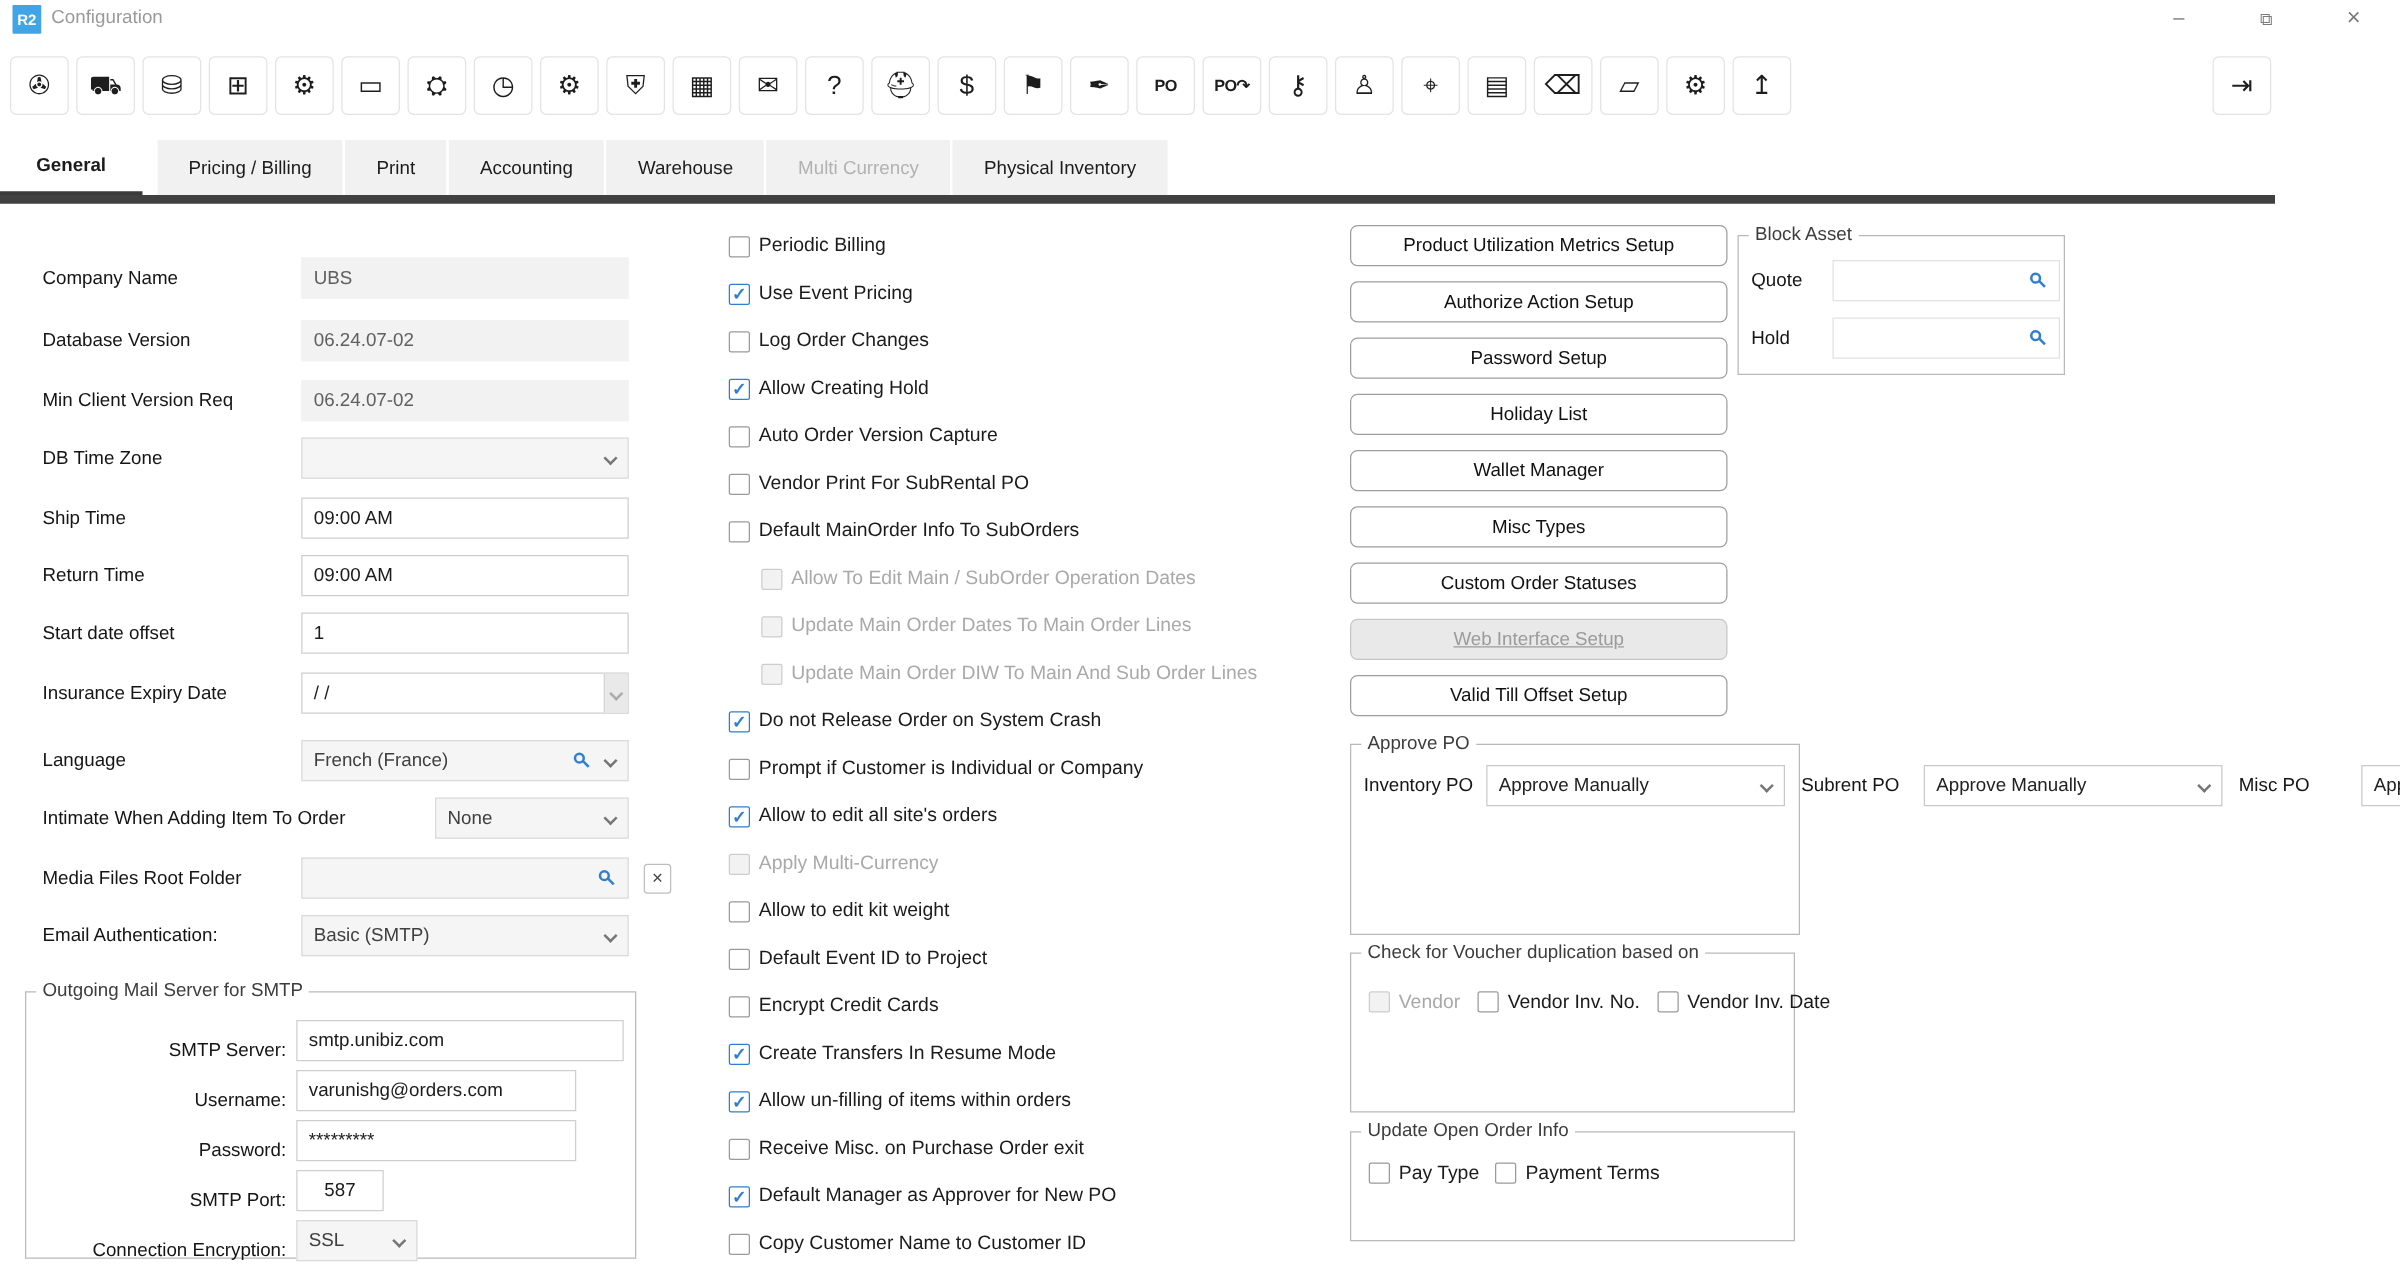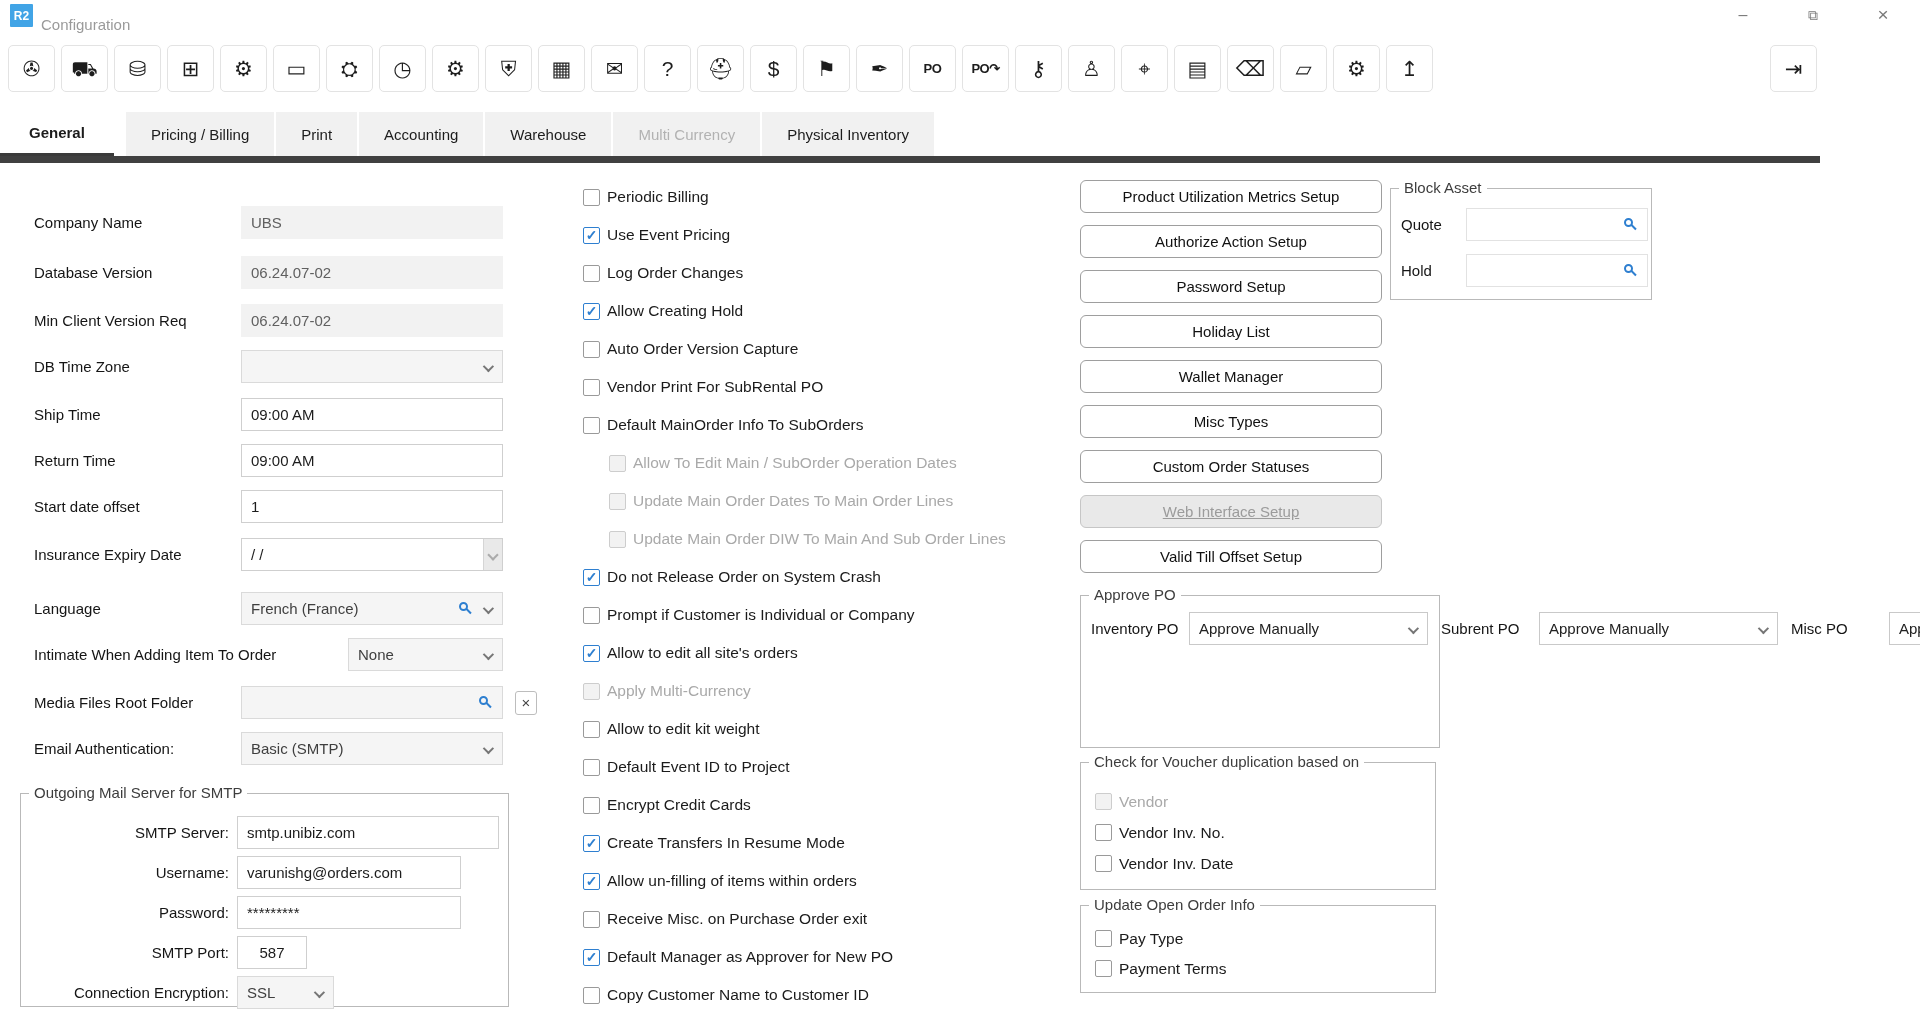--- a/index.html
+++ b/index.html
@@ -4,21 +4,21 @@
 <style>
   * { margin:0; padding:0; box-sizing:border-box; }
   html,body { width:1920px; height:1014px; overflow:hidden; background:#fff;
     font-family:"Liberation Sans",sans-serif; color:#1a1a1a; }
   body { position:relative; }
 
   
   .titlebar { position:absolute; top:0; left:0; width:100%; height:30px; background:#fff; }
   .logo { position:absolute; left:10px; top:4px; width:23px; height:23px; background:#41a4e6;
     color:#fff; font-size:12px; font-weight:bold; display:flex; align-items:center; justify-content:center; border-radius:1px; }
-  .wtitle { position:absolute; left:41px; top:16px; font-size:15px; color:#9a9a9a; }
+  .wtitle { position:absolute; left:41px; top:5px; font-size:15px; color:#9a9a9a; }
   .wctl { position:absolute; top:0; width:34px; height:30px; display:flex; align-items:center; justify-content:center;
     color:#7a7a7a; font-size:16px; background:#fff; border:none; cursor:default; }
   .wctl.min { left:1726px; } .wctl.max { left:1796px; font-size:14px; } .wctl.cls { left:1866px; font-size:19px; }
 
   
   .toolbar { position:absolute; top:45px; left:8px; display:flex; gap:6px; }
   .tbtn { width:47px; height:47px; background:#fff; border:1px solid #e3e3e3; border-radius:5px;
     display:flex; align-items:center; justify-content:center; overflow:hidden; }
   .tglyph { font-size:21px; color:#1d1d1d; line-height:1; }
   .tglyph.txt { font-size:13px; font-weight:bold; letter-spacing:-0.5px; }
@@ -50,21 +50,21 @@
   .xbtn { width:22px; height:24px; border:1px solid #bdbdbd; border-radius:3px; background:#fff;
     display:flex; align-items:center; justify-content:center; font-size:15px; color:#444; margin-left:12px; }
 
   
   .lrow { position:absolute; left:34px; display:flex; align-items:center; height:33px; }
   .flabel { width:207px; flex:none; font-size:15px; color:#151515; }
   .fld { width:262px; flex:none; }
 
   .group { position:absolute; border:1px solid #b9b9b9; background:#fff; }
   .gtitle { position:absolute; top:-10px; left:8px; background:#fff; padding:0 5px; font-size:15px; color:#3d3d3d; white-space:nowrap; }
-  .srow { position:absolute; left:0; display:flex; align-items:center; height:33px; }
+  .srow { position:absolute; left:0; display:flex; align-items:flex-end; height:33px; }
   .slabel { width:208px; flex:none; text-align:right; margin-right:8px; font-size:15px; color:#151515; }
 
   
   .cbcol { position:absolute; left:583px; top:178px; width:490px; }
   .cbrow { display:flex; align-items:center; height:38px; }
   .cbrow.indent { padding-left:26px; }
   .cb { width:17px; height:17px; border:1px solid #9a9a9a; border-radius:2px; background:#fff; flex:none;
     display:flex; align-items:center; justify-content:center; font-size:14px; font-weight:bold; color:transparent; }
   .cb::before { content:"✓"; }
   .cbrow.checked .cb { border-color:#2e7fd0; color:#2e7fd0; }
@@ -81,21 +81,21 @@
   
   .barow { position:absolute; left:10px; display:flex; align-items:center; height:34px; }
   .balabel { width:65px; flex:none; font-size:15px; color:#151515; }
   .bafld { width:182px; }
 
   .apocol { padding:16px 0 0 10px; display:flex; flex-direction:row; gap:13px; }
   .aporow { display:flex; align-items:center; height:33px; }
   .apolabel { width:98px; flex:none; font-size:15px; color:#151515; }
   .apofld { width:239px; }
 
-  .vcol { display:flex; flex-direction:column; gap:14px; }
+  .vcol { display:flex; flex-direction:row; gap:14px; }
   .vcol .cbrow { height:17px; }
 </style>
 </head>
 <body>
 
 <div class="titlebar">
   <div class="logo">R2</div>
   <div class="wtitle">Configuration</div>
   <button class="wctl min">–</button>
   <button class="wctl max">⧉</button>

